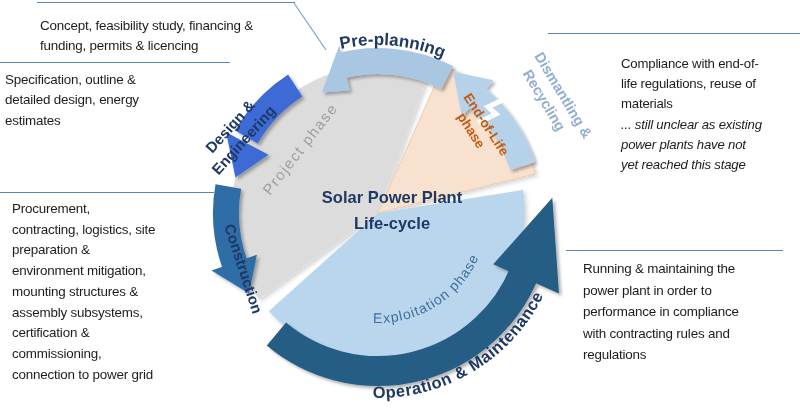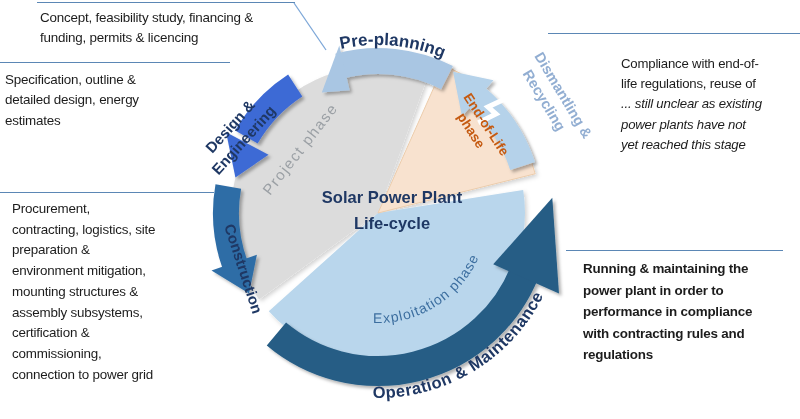--- a/index.html
+++ b/index.html
@@ -4,25 +4,25 @@
 <style>
   html,body{margin:0;padding:0;background:#ffffff;}
   #canvas{
     position:relative;width:800px;height:419px;background:#ffffff;overflow:hidden;
     font-family:"Liberation Sans", sans-serif;color:#1c1c1c;
   }
   .callout{position:absolute;font-size:13.4px;line-height:20.4px;letter-spacing:-0.2px;color:#1c1c1c;}
   .callout .ln{white-space:nowrap;}
   .callout .ital{font-style:italic;}
   .rule{position:absolute;height:0;border-top:1.5px solid #5b87b5;}
-  #c1{left:40px;top:8px;}
+  #c1{left:40px;top:16px;}
   #c2{left:5px;top:70px;}
   #c3{left:12px;top:199px;line-height:20.7px;}
   #c4{left:621px;top:42px;line-height:20.2px;font-size:13.2px;margin-top:12px;}
-  #c5{left:583px;top:258px;line-height:21.5px;font-weight:bold;}
+  #c5{left:583px;top:258px;line-height:21.5px;}
   svg text{font-family:"Liberation Sans", sans-serif;}
   .navy-label{fill:#1f3864;font-weight:bold;}
 </style>
 </head>
 <body>
 
 <div id="canvas">
 
   <div class="rule" style="left:37px;top:2px;width:258px;"></div>
   <div class="rule" style="left:0px;top:62px;width:230px;"></div>
@@ -49,20 +49,21 @@
     <div class="ln">mounting structures &amp;</div>
     <div class="ln">assembly subsystems,</div>
     <div class="ln">certification &amp;</div>
     <div class="ln">commissioning,</div>
     <div class="ln">connection to power grid</div>
   </div>
 
   <div class="callout" id="c4">
     <div class="ln">Compliance with end-of-</div>
     <div class="ln">life regulations, reuse of</div>
+    <div class="ln">materials</div>
     <div class="ln ital">... still unclear as existing</div>
     <div class="ln ital">power plants have not</div>
     <div class="ln ital">yet reached this stage</div>
   </div>
 
   <div class="callout" id="c5">
     <div class="ln">Running &amp; maintaining the</div>
     <div class="ln">power plant in order to</div>
     <div class="ln">performance in compliance</div>
     <div class="ln">with contracting rules and</div>

